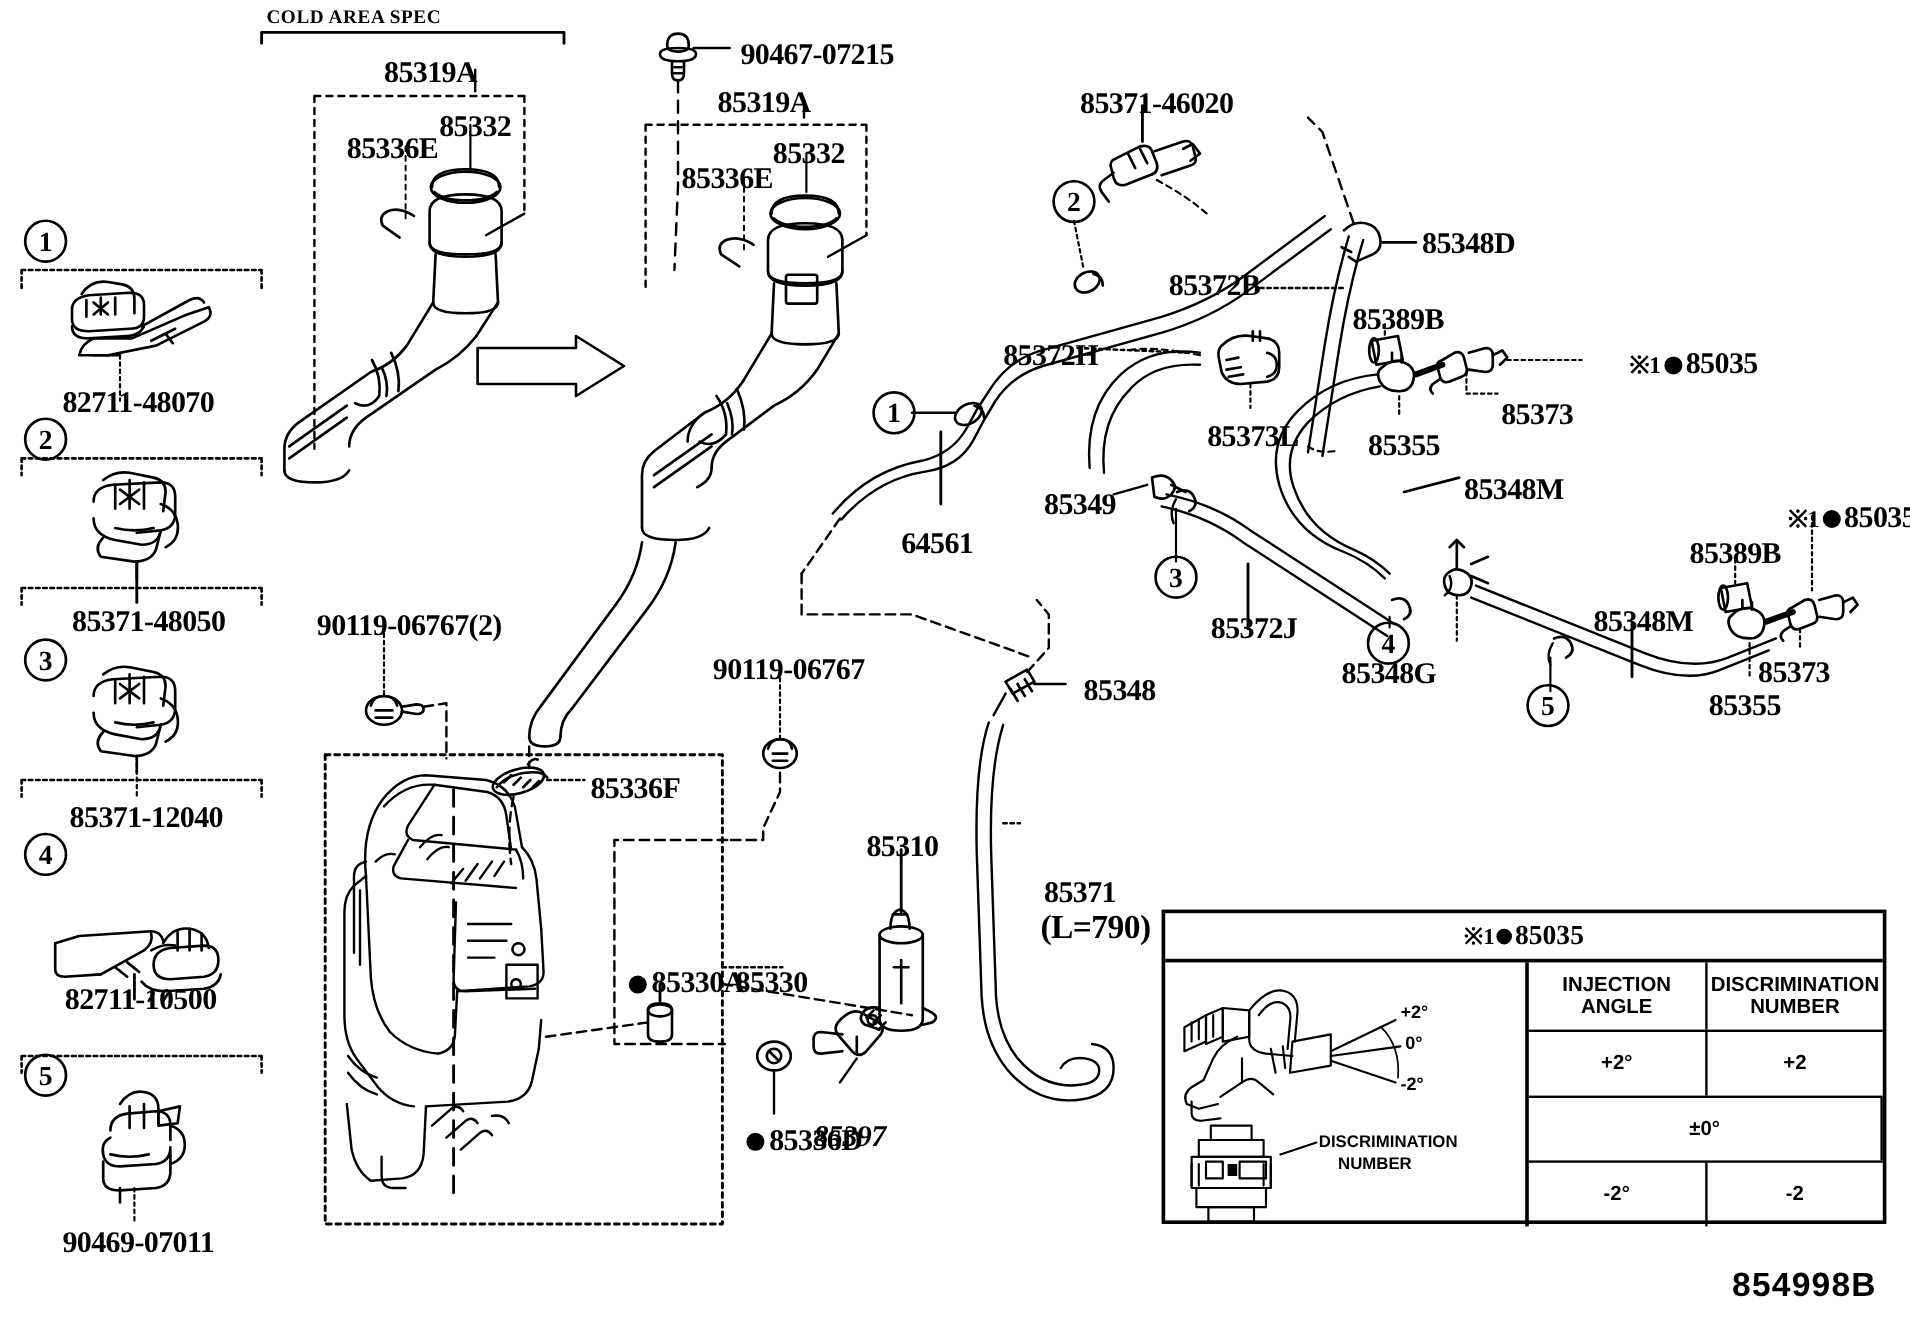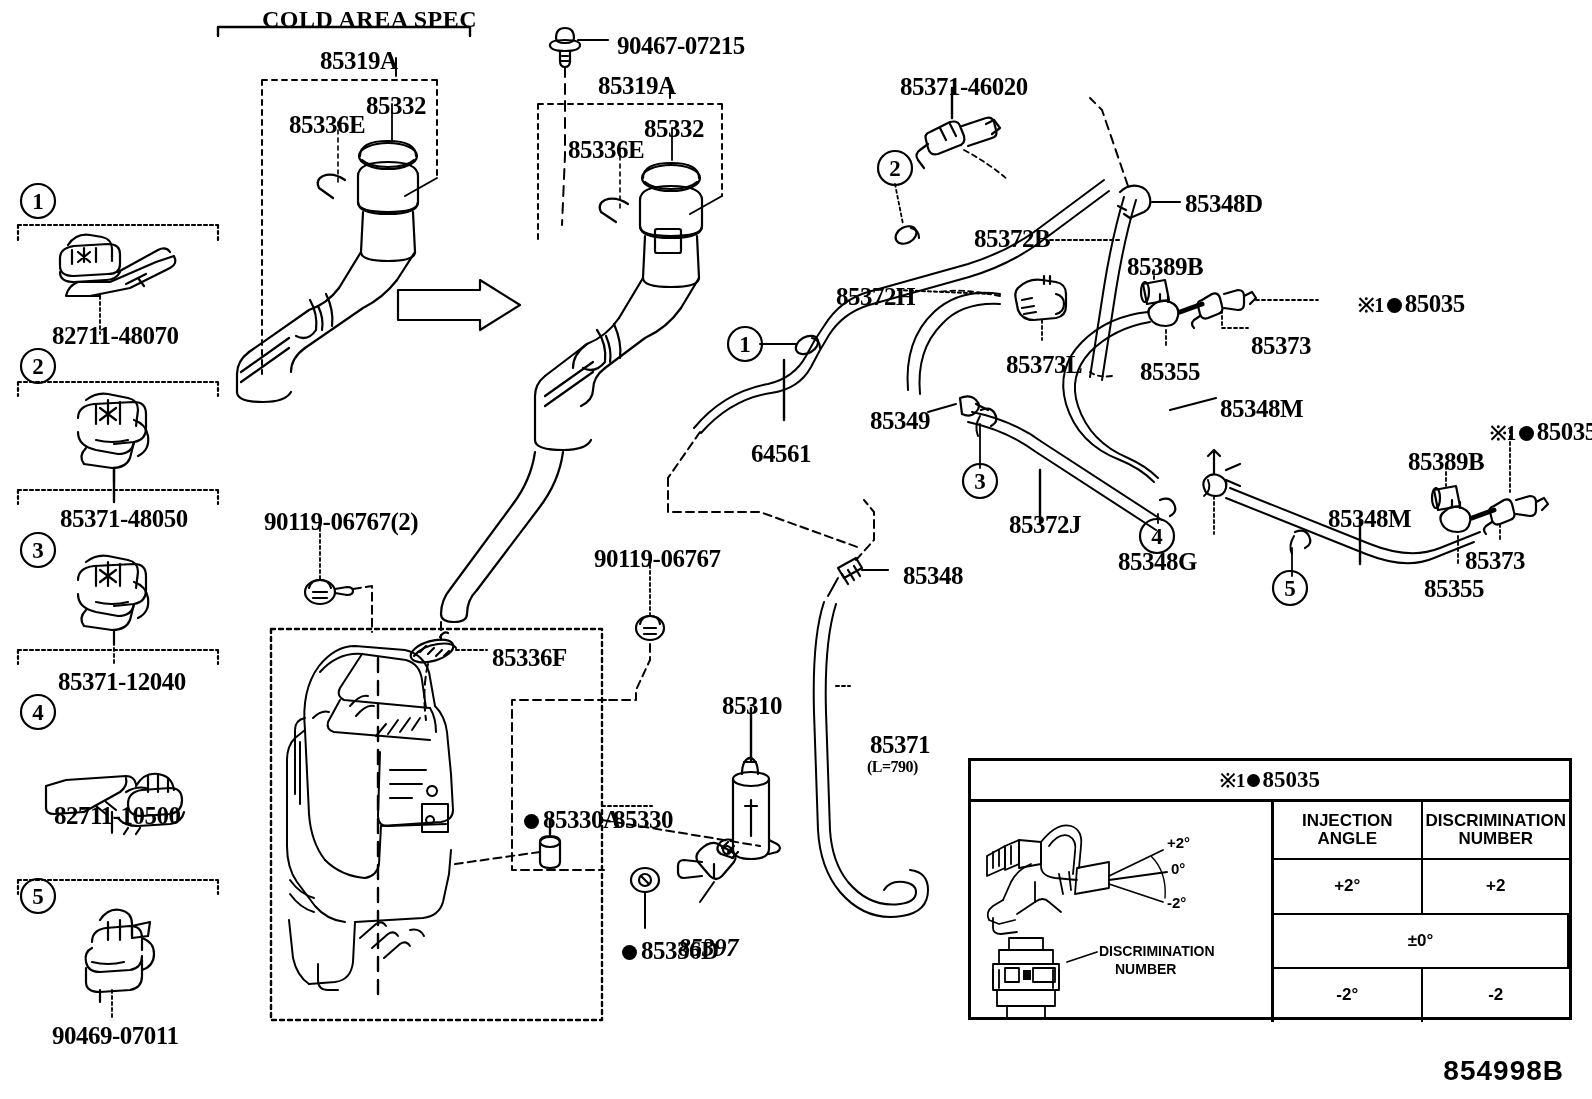--- a/index.html
+++ b/index.html
@@ -3,22 +3,22 @@
 <meta charset="utf-8">
 <style>
   html,body{margin:0;padding:0;background:#fff;}
   body{width:1592px;height:1099px;position:relative;overflow:hidden;
        font-family:"Liberation Serif",serif;color:#000;}
   .stage{position:absolute;inset:0;}
   svg.layer{position:absolute;left:0;top:0;width:1592px;height:1099px;overflow:visible;}
   .lbl{position:absolute;font-family:"Liberation Serif",serif;font-weight:bold;
        white-space:nowrap;letter-spacing:-0.5px;}
   .p{font-size:25px;}
-  .psm{font-size:16px;text-align:center;}
-  .hdr{font-size:24px;letter-spacing:0.5px;margin-left:40px;}
+  .psm{font-size:28px;text-align:center;}
+  .hdr{font-size:16px;letter-spacing:0.5px;}
   .dot{display:inline-block;width:15px;height:15px;border-radius:50%;
        background:#000;vertical-align:-1px;margin-right:3px;}
   .legendrow{font-size:21px;font-family:"Liberation Sans",sans-serif;font-weight:bold;}
   .jp{font-size:22px;font-family:"DejaVu Sans",sans-serif;font-weight:bold;}
   .tbl{position:absolute;left:968px;top:758px;width:604px;height:262px;
        border:3px solid #000;box-sizing:border-box;background:#fff;}
   .tbl-title{height:38px;border-bottom:3px solid #000;display:flex;
        align-items:center;justify-content:center;font-size:23px;font-weight:bold;}
   .tbl-body{display:flex;height:220px;}
   .tbl-fig{width:300px;border-right:3px solid #000;position:relative;}
@@ -503,21 +503,21 @@
     <text x="38" y="374">2</text>
     <text x="38" y="558">3</text>
     <text x="38" y="720">4</text>
     <text x="38" y="904">5</text>
   </g>
 </svg>
 
 <div class="lbl p" style="left:52px;top:322px;">82711-48070</div>
 <div class="lbl p" style="left:60px;top:505px;">85371-48050</div>
 <div class="lbl p" style="left:58px;top:668px;">85371-12040</div>
-<div class="lbl p" style="left:54px;top:802px;">82711-10500</div>
+<div class="lbl p" style="left:54px;top:820px;">82711-10500</div>
 <div class="lbl p" style="left:52px;top:1022px;">90469-07011</div>
 
 <div class="lbl hdr" style="left:222px;top:6px;">COLD AREA SPEC</div>
 
 
 <div id="callout-host">
       <div class="lbl p" style="left: 320px; top: 47px;"><span>85319A</span></div>
       <div class="lbl p" style="left: 289px; top: 111px;"><span>85336E</span></div>
       <div class="lbl p" style="left: 366px; top: 92px;"><span>85332</span></div>
       <div class="lbl p" style="left: 617px; top: 32px;"><span>90467-07215</span></div>

